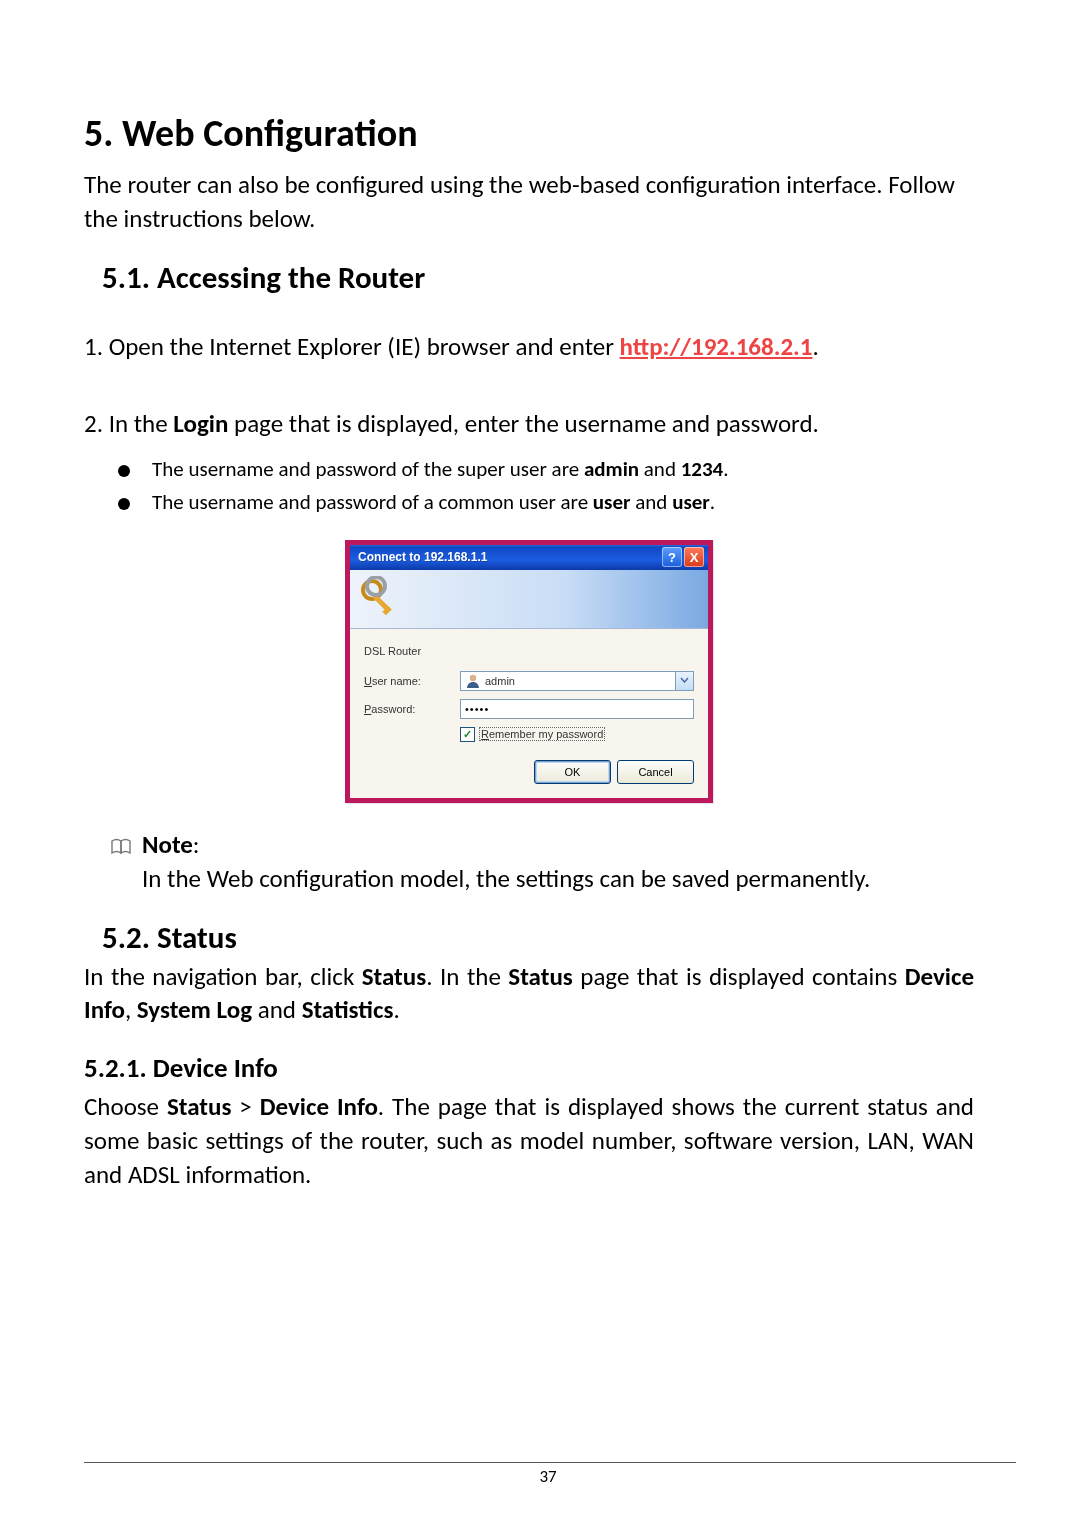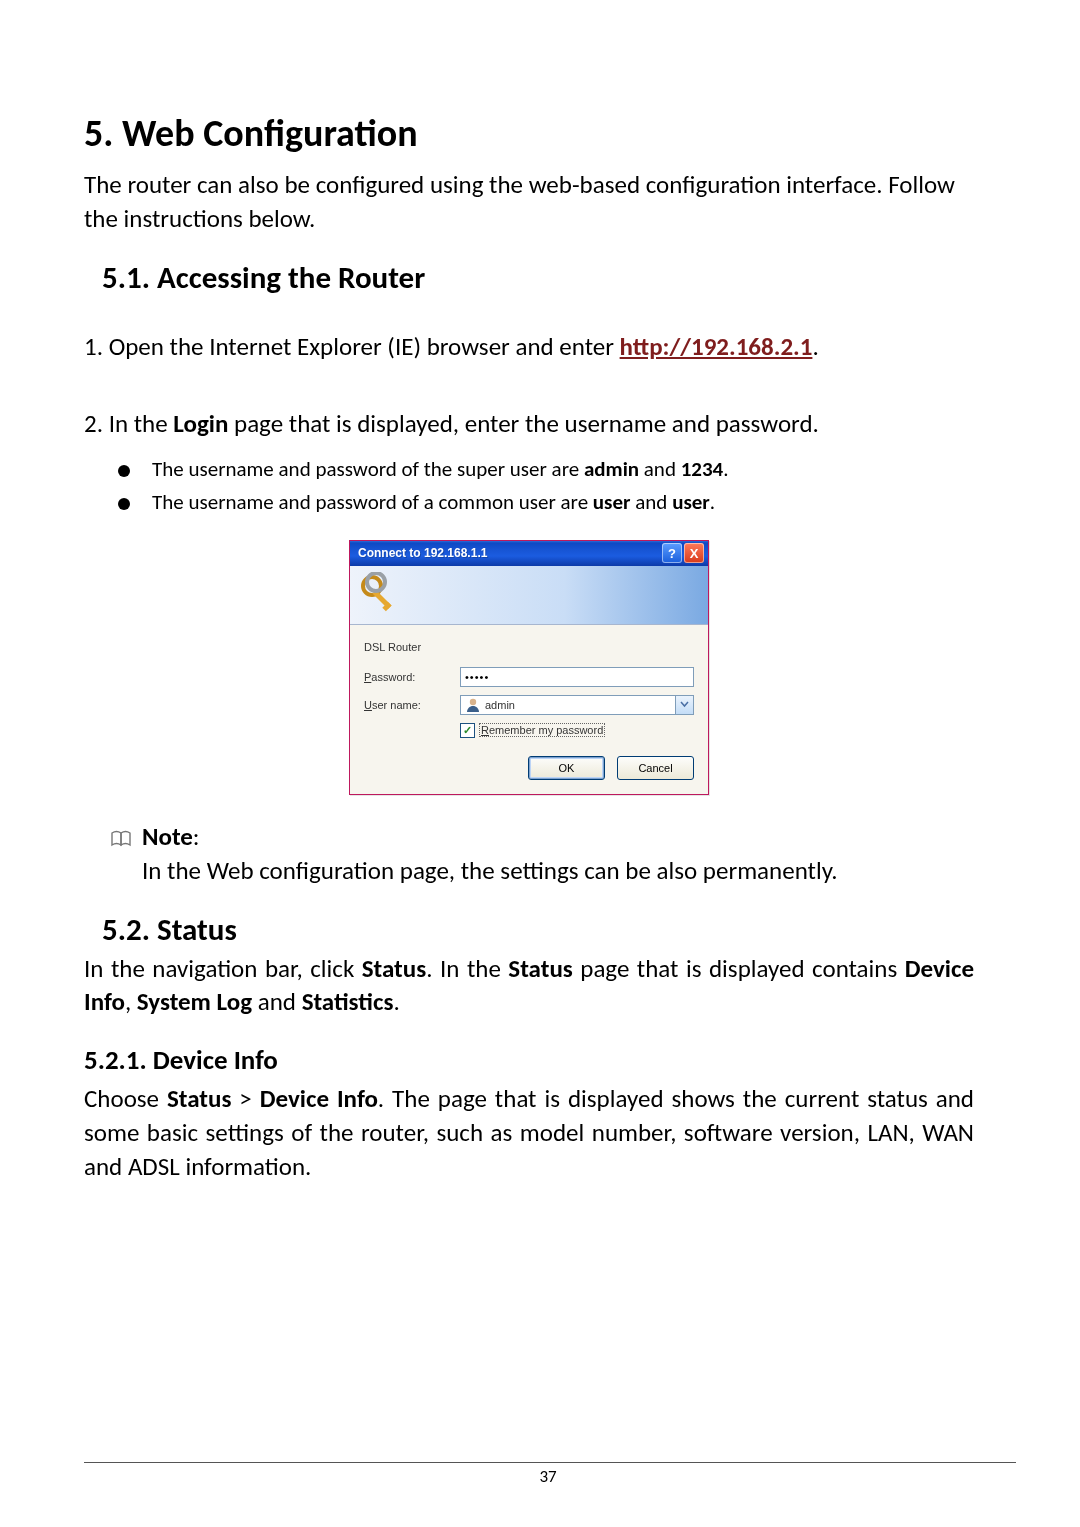--- a/index.html
+++ b/index.html
@@ -32,21 +32,21 @@
     font-weight: 700;
     margin: 22px 0 4px 18px;
   }
   .step {
     font-size: 25px;
     line-height: 1.35;
     margin: 14px 0 14px 0;
   }
   .gap { height: 16px; }
   .link {
-    color: #7f1d1d;
+    color: #ef4444;
     text-decoration: underline;
     font-weight: 700;
   }
   .bold { font-weight: 700; }
   .bullet-list {
     margin: 10px 0 22px 34px;
     padding: 0;
     list-style: none;
   }
   .bullet-list li {
@@ -68,21 +68,21 @@
   }
   .dialog-wrap {
     display: flex;
     justify-content: center;
     margin: 18px 0 26px 0;
   }
 
   
   .xp-dialog {
     width: 358px;
-    border: 1px solid #be185d;
+    border: 5px solid #be185d;
     font-family: Tahoma, Arial, sans-serif;
     font-size: 11px;
     box-shadow: 1px 1px 0 rgba(0,0,0,0.1);
     background: #22c55e;
   }
   .xp-titlebar {
     height: 25px;
     background: linear-gradient(to bottom, #2a6bd8 0%, #0e49c4 8%, #1856d6 40%, #1b5ce0 60%, #0c3aa8 100%);
     display: flex;
     align-items: center;
@@ -196,21 +196,21 @@
   .xp-chk-label {
     font-size: 11px;
     color: #333;
     border: 1px dotted #666;
     padding: 0 1px;
   }
   .xp-chk-label .ul { text-decoration: underline; }
   .xp-btn-row {
     display: flex;
     justify-content: flex-end;
-    gap: 12px;
+    gap: 6px;
     margin-top: 4px;
   }
   .xp-btn {
     width: 75px;
     height: 22px;
     border: 1px solid #003c74;
     border-radius: 3px;
     background: linear-gradient(#fdfdfb,#ece9d8);
     font-size: 11px;
     color: #000;
@@ -308,42 +308,42 @@
       <div class="xp-banner">
         <svg class="xp-keys" viewBox="0 0 46 46">
           <circle cx="14" cy="14" r="9" fill="none" stroke="#c58a1a" stroke-width="4"></circle>
           <rect x="18" y="18" width="22" height="5" fill="#e6a830" transform="rotate(45 18 18)"></rect>
           <rect x="30" y="30" width="5" height="8" fill="#e6a830" transform="rotate(45 30 30)"></rect>
           <circle cx="18" cy="10" r="9" fill="none" stroke="#9aa0a6" stroke-width="4"></circle>
         </svg>
       </div>
       <div class="xp-body">
         <div class="xp-realm">DSL Router</div>
-
-        <div class="xp-row">
-          <div class="xp-label"><span class="ul">P</span><span>assword:</span></div>
-          <div class="xp-input">•••••</div>
-        </div>
 
         <div class="xp-row">
           <div class="xp-label"><span class="ul">U</span><span>ser name:</span></div>
           <div class="xp-combo">
             <svg class="xp-combo-icon" viewBox="0 0 16 16">
               <circle cx="8" cy="5" r="3.2" fill="#d9b38c"></circle>
               <path d="M2 15c0-3.3 2.7-6 6-6s6 2.7 6 6" fill="#3b5f8a"></path>
             </svg>
             <span class="xp-combo-text">admin</span>
             <div class="xp-combo-btn">
               <svg width="9" height="9" viewBox="0 0 9 9">
                   <path d="M1 2l3.5 4L8 2" stroke="#4a6fa5" stroke-width="1.5" fill="none"></path>
                 </svg>
             </div>
           </div>
         </div>
 
+        <div class="xp-row">
+          <div class="xp-label"><span class="ul">P</span><span>assword:</span></div>
+          <div class="xp-input">•••••</div>
+        </div>
+
         <div class="xp-chk-row">
           <div class="xp-checkbox">
             <span class="xp-check-mark">✓</span>
           </div>
           <span class="xp-chk-label"><span class="ul">R</span><span>emember my password</span></span>
         </div>
 
         <div class="xp-btn-row">
           <div class="xp-btn default">OK</div>
           <div class="xp-btn">Cancel</div>
@@ -352,21 +352,21 @@
     </div>
   </div>
 
   <div class="note-row">
     <svg class="note-icon" viewBox="0 0 22 18">
       <path d="M2 3c3-2 6-2 9 0v12c-3-2-6-2-9 0z" fill="none" stroke="#777" stroke-width="1.4"></path>
       <path d="M20 3c-3-2-6-2-9 0v12c3-2 6-2 9 0z" fill="none" stroke="#777" stroke-width="1.4"></path>
     </svg>
     <span class="note-label"><span>Note</span><span style="font-weight:400">:</span></span>
   </div>
-  <p class="note-text">In the Web configuration page, the settings can be also permanently.</p>
+  <p class="note-text">In the Web configuration model, the settings can be saved permanently.</p>
 
   <div class="h2">5.2.  Status</div>
 
   <p class="body-text justify">
     <span>In the navigation bar, click </span><span class="bold">Status</span><span>. In the </span><span class="bold">Status</span><span> page that is displayed contains </span><span class="bold">Device Info</span><span>, </span><span class="bold">System Log</span><span> and </span><span class="bold">Statistics</span><span>.</span>
   </p>
 
   <div class="h3">5.2.1.   Device Info</div>
 
   <p class="body-text justify" style="margin-bottom:0">

